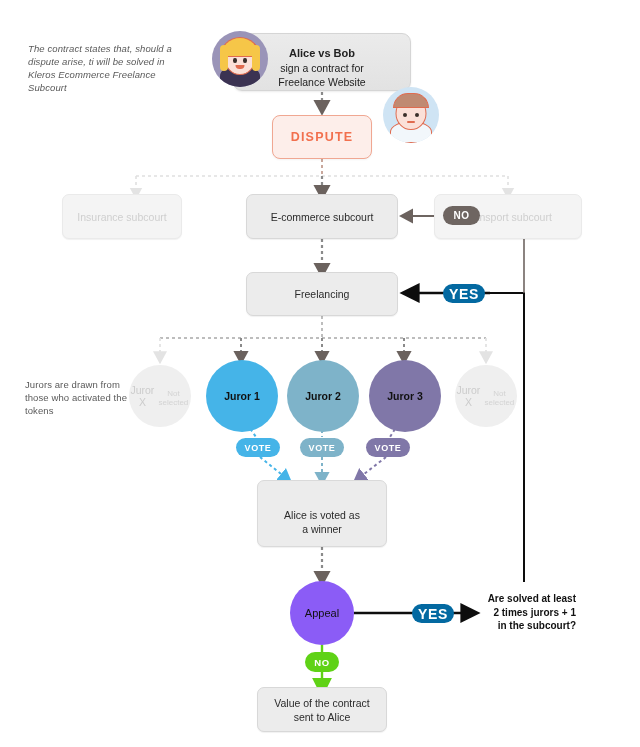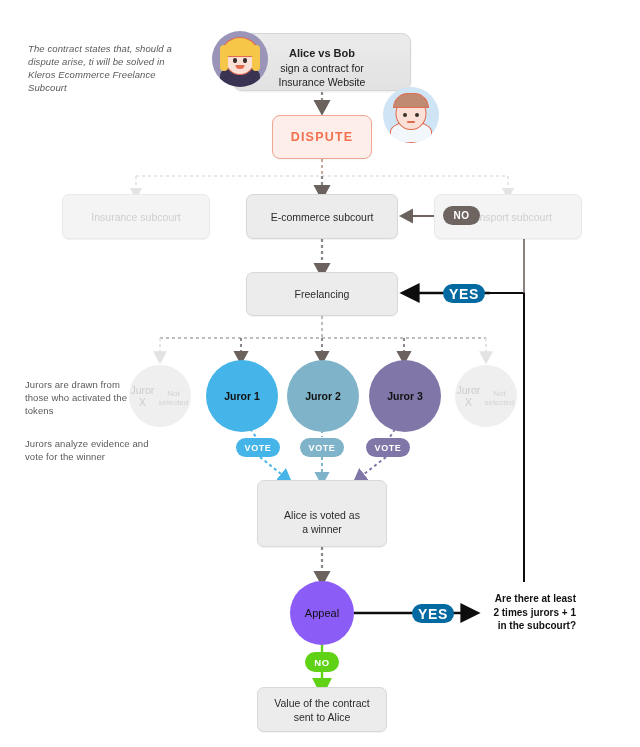--- a/index.html
+++ b/index.html
@@ -188,27 +188,26 @@
     <path d="M524,216 L407,216" stroke="#6e6561" stroke-width="2" fill="none" marker-end="url(#tri-dark)"></path>
 
     <path d="M322,645 L322,654" stroke="#5fd216" stroke-width="2.4" fill="none"></path>
     <path d="M322,672 L322,686" stroke="#5fd216" stroke-width="2.4" fill="none" marker-end="url(#tri-green)"></path>
   </svg>
 
   <div class="abs note" style="left:28px;top:42px;width:160px;font-style:italic;">The contract states that, should a dispute arise, ti will be solved in Kleros Ecommerce Freelance Subcourt</div>
 
   <div class="abs note" style="left:25px;top:378px;width:120px;">Jurors are drawn from those who activated the tokens</div>
 
-  <div class="abs note" style="left:25px;top:437px;width:125px;">Jurors analyze evidence and vote for the winner</div>
 
   <div class="abs" id="contract-box" style="left:233px;top:33px;width:178px;height:58px;">
     <div id="contract-text">
       <div><b>Alice vs Bob</b></div>
       <div>sign a contract for</div>
-      <div>Insurance Website</div>
+      <div>Freelance Website</div>
     </div>
   </div>
 
   <div class="abs avatar" id="alice-top" style="left:212px;top:31px;width:56px;height:56px;background:#9a94b8;">
     <div class="av-body" style="bottom:0;width:40px;height:22px;background:#3b3352;"></div>
     <div class="av-face" style="top:11px;width:31px;height:33px;background:#fbe0d8;border:1.5px solid #e06b4f;box-sizing:border-box;"></div>
     <div class="av-hair" style="top:6px;width:40px;height:20px;background:#f6c648;border-radius:20px 20px 0 0;border:1.5px solid #e06b4f;box-sizing:border-box;"></div>
     <div class="av-hair" style="top:14px;left:8px;transform:none;width:8px;height:26px;background:#f6c648;border-radius:6px;"></div>
     <div class="av-hair" style="top:14px;left:40px;transform:none;width:8px;height:26px;background:#f6c648;border-radius:6px;"></div>
     <div class="av-eye" style="top:27px;left:21px;width:3.5px;height:4.5px;"></div>
@@ -220,21 +219,21 @@
     <div class="av-body" style="bottom:0;width:42px;height:22px;background:#f2f7fb;border:1.5px solid #e06b4f;box-sizing:border-box;border-radius:50% 50% 0 0;"></div>
     <div class="av-face" style="top:10px;width:31px;height:33px;background:#fbe0d8;border:1.5px solid #e06b4f;box-sizing:border-box;"></div>
     <div class="av-hair" style="top:6px;width:36px;height:15px;background:#c08a72;border-radius:18px 18px 0 0;border:1.5px solid #e06b4f;box-sizing:border-box;"></div>
     <div class="av-eye" style="top:26px;left:20px;width:4px;height:4px;"></div>
     <div class="av-eye" style="top:26px;left:32px;width:4px;height:4px;"></div>
     <div class="av-mouth" style="top:34px;width:8px;height:2px;background:#e06b4f;border-radius:2px;"></div>
   </div>
 
   <div class="abs" id="dispute-box" style="left:272px;top:115px;width:100px;height:44px;">DISPUTE</div>
 
-  <div class="abs box faded" style="left:62px;top:194px;width:148px;height:45px;">Insurance subcourt</div>
+  <div class="abs box faded" style="left:62px;top:194px;width:120px;height:45px;">Insurance subcourt</div>
 
   <div class="abs box" style="left:246px;top:194px;width:152px;height:45px;">E-commerce subcourt</div>
 
   <div class="abs box faded" style="left:434px;top:194px;width:148px;height:45px;">Transport subcourt</div>
 
   <div class="abs pill gray" style="left:443px;top:206px;width:37px;height:19px;">NO</div>
 
   <div class="abs box" style="left:246px;top:272px;width:152px;height:44px;">Freelancing</div>
 
   <div class="abs pill dark" style="left:443px;top:284px;width:42px;height:19px;">YES</div>
@@ -283,21 +282,21 @@
     <div class="av-mouth" style="top:21px;width:6px;height:2.5px;background:#e06b4f;"></div>
   </div>
 
   <div class="abs" id="appeal" style="left:290px;top:581px;width:64px;height:64px;">Appeal</div>
 
   <div class="abs pill dark" style="left:412px;top:604px;width:42px;height:19px;">YES</div>
 
   <div class="abs pill green" style="left:305px;top:652px;width:34px;height:20px;">NO</div>
 
   <div class="abs" id="question" style="left:478px;top:592px;width:98px;">
-    <div>Are there at least</div>
+    <div>Are solved at least</div>
     <div>2 times jurors + 1</div>
     <div>in the subcourt?</div>
   </div>
 
   <div class="abs box" style="left:257px;top:687px;width:130px;height:45px;flex-direction:column;">
     <div>Value of the contract</div>
     <div>sent to Alice</div>
   </div>
 
 </div>

